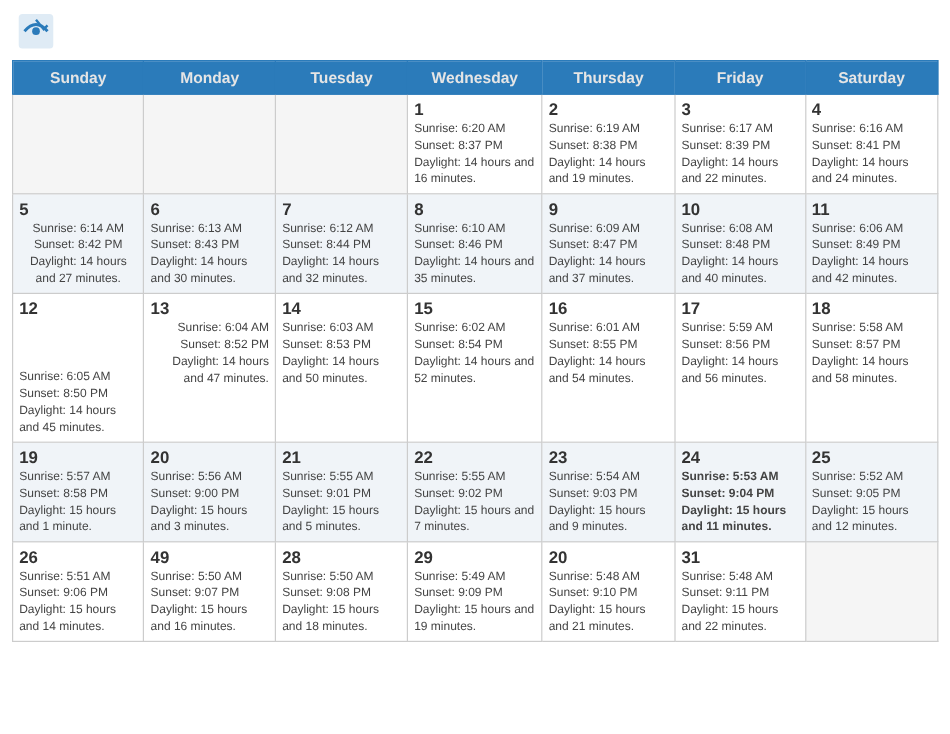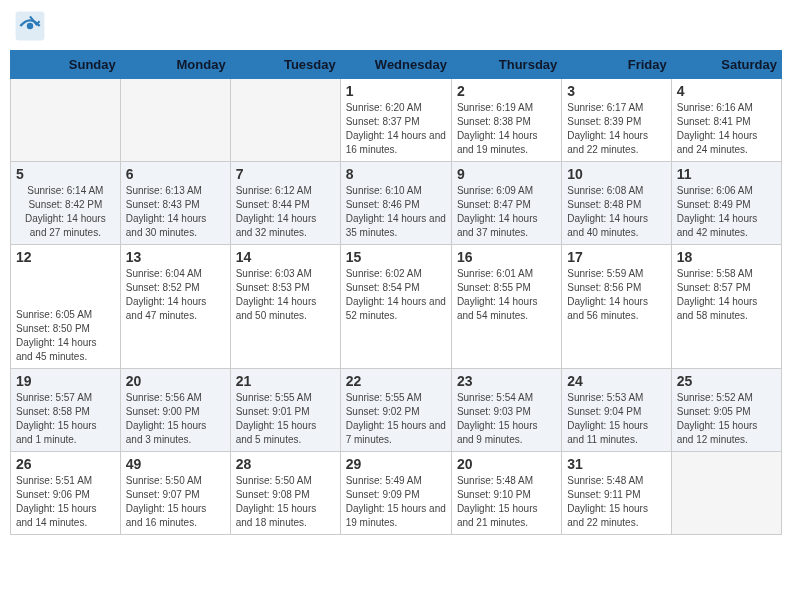--- a/index.html
+++ b/index.html
@@ -53,23 +53,23 @@
       font-size: 16px;
       color: #555;
     }
     .calendar {
       width: 100%;
       border-collapse: collapse;
       font-size: 11px;
     }
     .calendar th {
       background: #2b7bba;
-      color: #0f172a;
-      padding: 6px 4px;
-      text-align: right;
+      color: #e5e5e5;
+      padding: 6px 16px;
+      text-align: center;
       font-size: 13px;
       font-weight: bold;
       border: 1px solid #2b7bba;
     }
     .calendar td {
       border: 1px solid #ccc;
       vertical-align: top;
       padding: 4px 5px;
       width: 113px;
       min-height: 80px;
@@ -204,21 +204,21 @@
       </tr>
       <tr>
         <td>
           <span class="day-number">12</span>
           <div class="day-info" style="white-space: pre-line; margin-top: 43px;">Sunrise: 6:05 AM
 Sunset: 8:50 PM
 Daylight: 14 hours and 45 minutes.</div>
         </td>
         <td>
           <span class="day-number">13</span>
-          <div class="day-info" style="white-space: pre-line;">Sunrise: 6:04 AM
+          <div class="day-info" style="white-space: pre-line; text-align: right;">Sunrise: 6:04 AM
 Sunset: 8:52 PM
 Daylight: 14 hours and 47 minutes.</div>
         </td>
         <td>
           <span class="day-number">14</span>
           <div class="day-info" style="white-space: pre-line;">Sunrise: 6:03 AM
 Sunset: 8:53 PM
 Daylight: 14 hours and 50 minutes.</div>
         </td>
         <td>
@@ -272,21 +272,21 @@
 Daylight: 15 hours and 7 minutes.</div>
         </td>
         <td>
           <span class="day-number">23</span>
           <div class="day-info" style="white-space: pre-line;">Sunrise: 5:54 AM
 Sunset: 9:03 PM
 Daylight: 15 hours and 9 minutes.</div>
         </td>
         <td>
           <span class="day-number">24</span>
-          <div class="day-info" style="white-space: pre-line;">Sunrise: 5:53 AM
+          <div class="day-info" style="white-space: pre-line; font-weight: bold;">Sunrise: 5:53 AM
 Sunset: 9:04 PM
 Daylight: 15 hours and 11 minutes.</div>
         </td>
         <td>
           <span class="day-number">25</span>
           <div class="day-info" style="white-space: pre-line;">Sunrise: 5:52 AM
 Sunset: 9:05 PM
 Daylight: 15 hours and 12 minutes.</div>
         </td>
       </tr>

